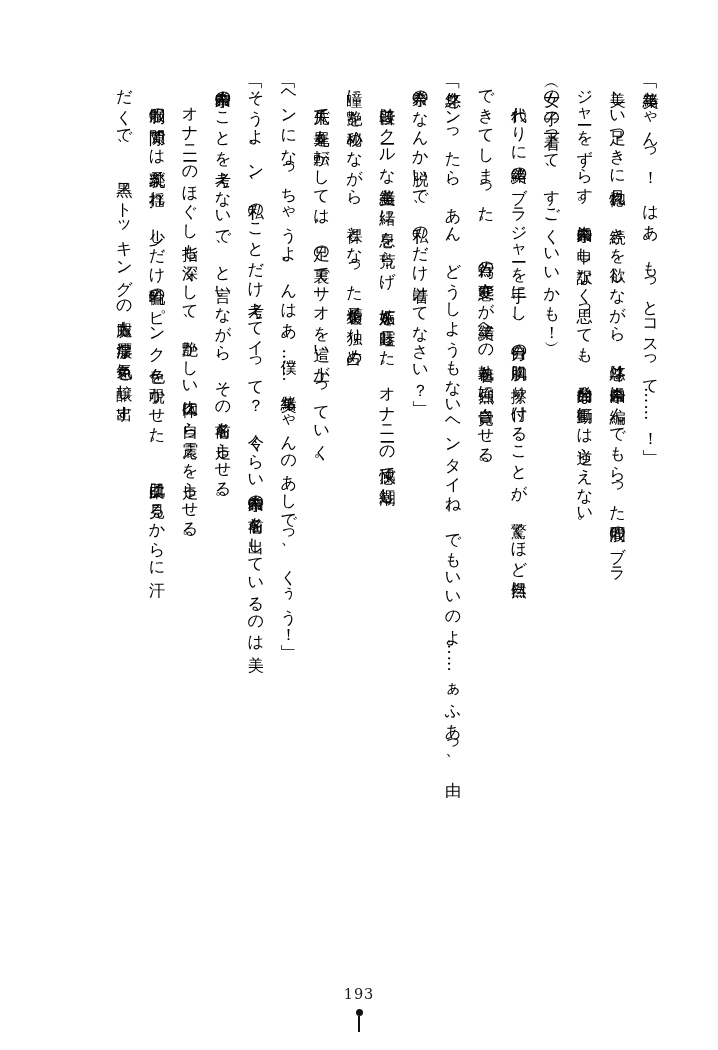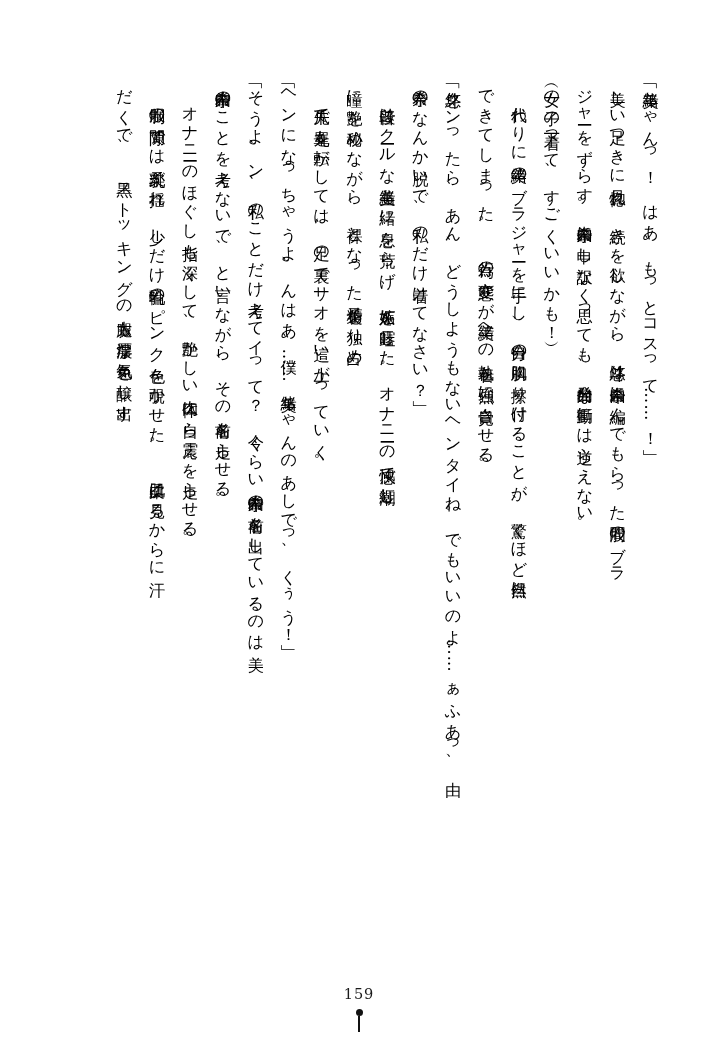--- a/index.html
+++ b/index.html
@@ -99,18 +99,18 @@
     <p>　爪先で睾丸を転がしては、足の裏でサオを這い上がっていく。</p>
     <p>「ヘンになっちゃうよ、んはあ、僕……美緒ちゃんのあしでっ、くぅう！」</p>
     <p>「そうよ、ン、私のことだけ考えてイって？　今くらい由希奈の名前を出しているのは美</p>
     <p>由希奈のことを考えないで、と言いながら、その名前を走らせる。</p>
     <p>　オナニーのほぐし指も深くして、艶かしい肉体に自ら震えを走らせる。</p>
     <p>　制服の隙間では柔乳が揺れ、少しだけ乳輪のピンク色を覗かせた。　柔肌は見るからに汗</p>
     <p>だくで、　黒ストッキングの太腿も濃厚な色気を醸し出す。</p>
   </div>
 
   <div id="footer">
-    <span id="page-number">159</span>
+    <span id="page-number">193</span>
     <span id="ornament"></span>
     <span id="ornament-stem"></span>
   </div>
 
 </div>
 
 </body></html>

